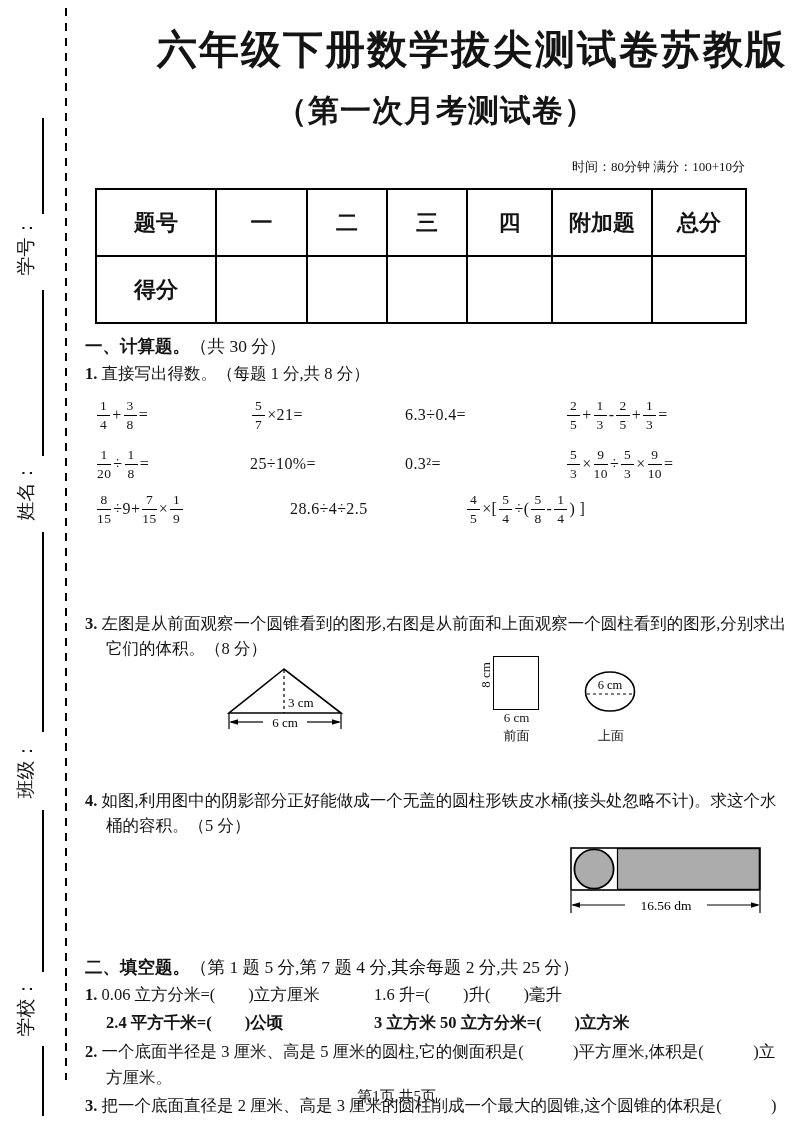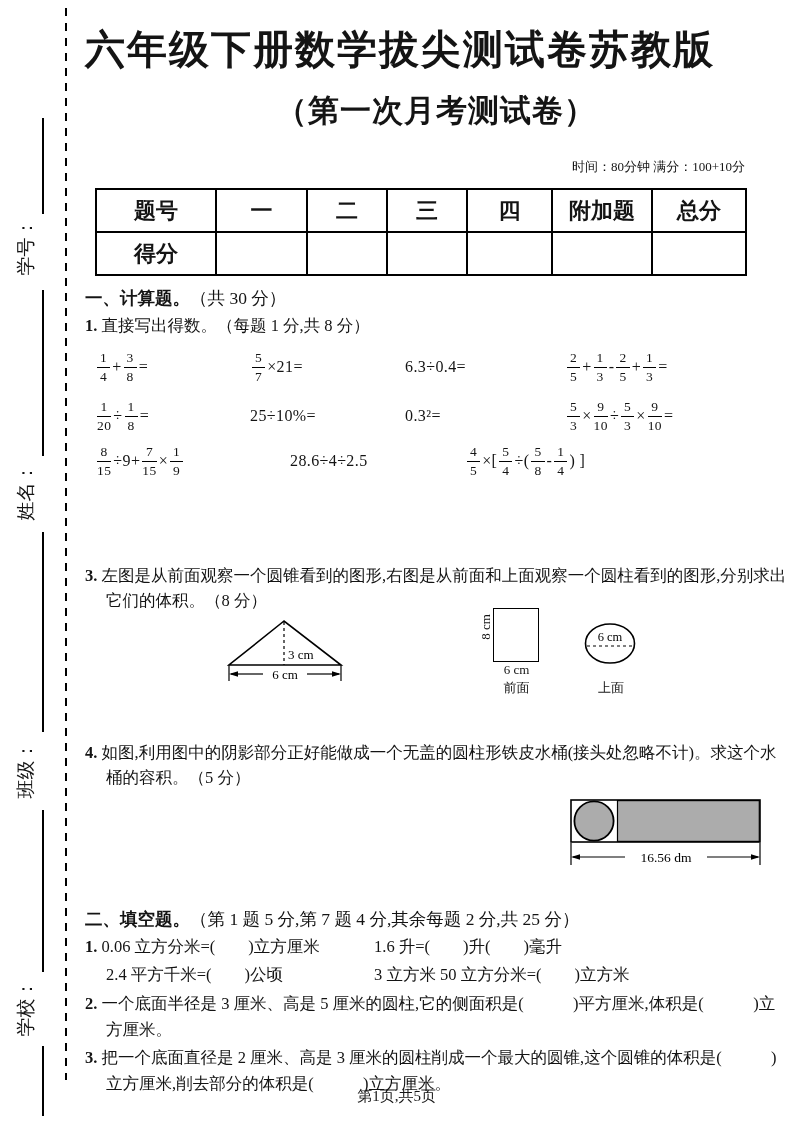--- a/index.html
+++ b/index.html
@@ -18,31 +18,31 @@
   .sl-3 { top:532px; height:200px; }
   .sl-4 { top:810px; height:162px; }
   .sl-5 { top:1046px; height:70px; }
   .side-label {
     position:absolute; left:26px; font-size:19px; white-space:nowrap;
     transform:translate(-50%,-50%) rotate(-90deg);
   }
   .lb-1 { top:247px; } .lb-2 { top:492px; } .lb-3 { top:770px; } .lb-4 { top:1008px; }
   
   .main { position:absolute; left:85px; top:0; width:702px; }
-  .title { margin-top:26px; text-align:left; font-size:40px; font-weight:bold; letter-spacing:2px; line-height:1.2; }
+  .title { margin-top:26px; text-align:right; font-size:40px; font-weight:bold; letter-spacing:2px; line-height:1.2; }
   .subtitle { margin-top:16px; text-align:center; font-size:31px; font-weight:bold; letter-spacing:1px; }
   .meta { margin-top:26px; padding-right:42px; text-align:right; font-size:13px; }
   table.score { border-collapse:collapse; margin:12px 0 0 10px; table-layout:fixed; }
-  table.score td { border:2px solid #000; height:41px; text-align:center; font-size:22px; font-weight:bold; padding:0; }
+  table.score td { border:2px solid #000; height:41px; text-align:center; font-size:22px; font-weight:bold; padding:12px; }
   .sec-heading { margin-top:10px; font-size:17.5px; font-weight:bold; }
   .note { font-weight:normal;text-align:right; }
   .prob { margin-top:3px; font-size:16.5px; line-height:1.55; padding-left:21px; text-indent:-21px; position:relative; }
   .plabel { font-weight:bold; }
   .col2 { position:absolute; left:289px; top:0; text-indent:0; }
-  .prob-ind { padding-left:21px; text-indent:0; }
+  .prob-ind { padding-left:21px; text-indent:0;font-weight:bold; }
   
   .expr-grid { display:grid; margin:8px 0 0 10px; align-items:center; }
   .g4 { grid-template-columns:155px 155px 160px auto; }
   .g3 { grid-template-columns:195px 175px auto; margin-top:4px; }
   .expr { height:41px; display:flex; align-items:center; font-size:16px; letter-spacing:.4px; white-space:nowrap; }
   .frac { display:inline-flex; flex-direction:column; text-align:center; font-size:13.5px; line-height:1.12; margin:0 2px; vertical-align:middle; }
   .frac .num { display:block; padding:0 3px 1px; border-bottom:1.3px solid #000; }
   .frac .den { display:block; padding-top:1px; }
   .spacer-work { height:78px; }
   

